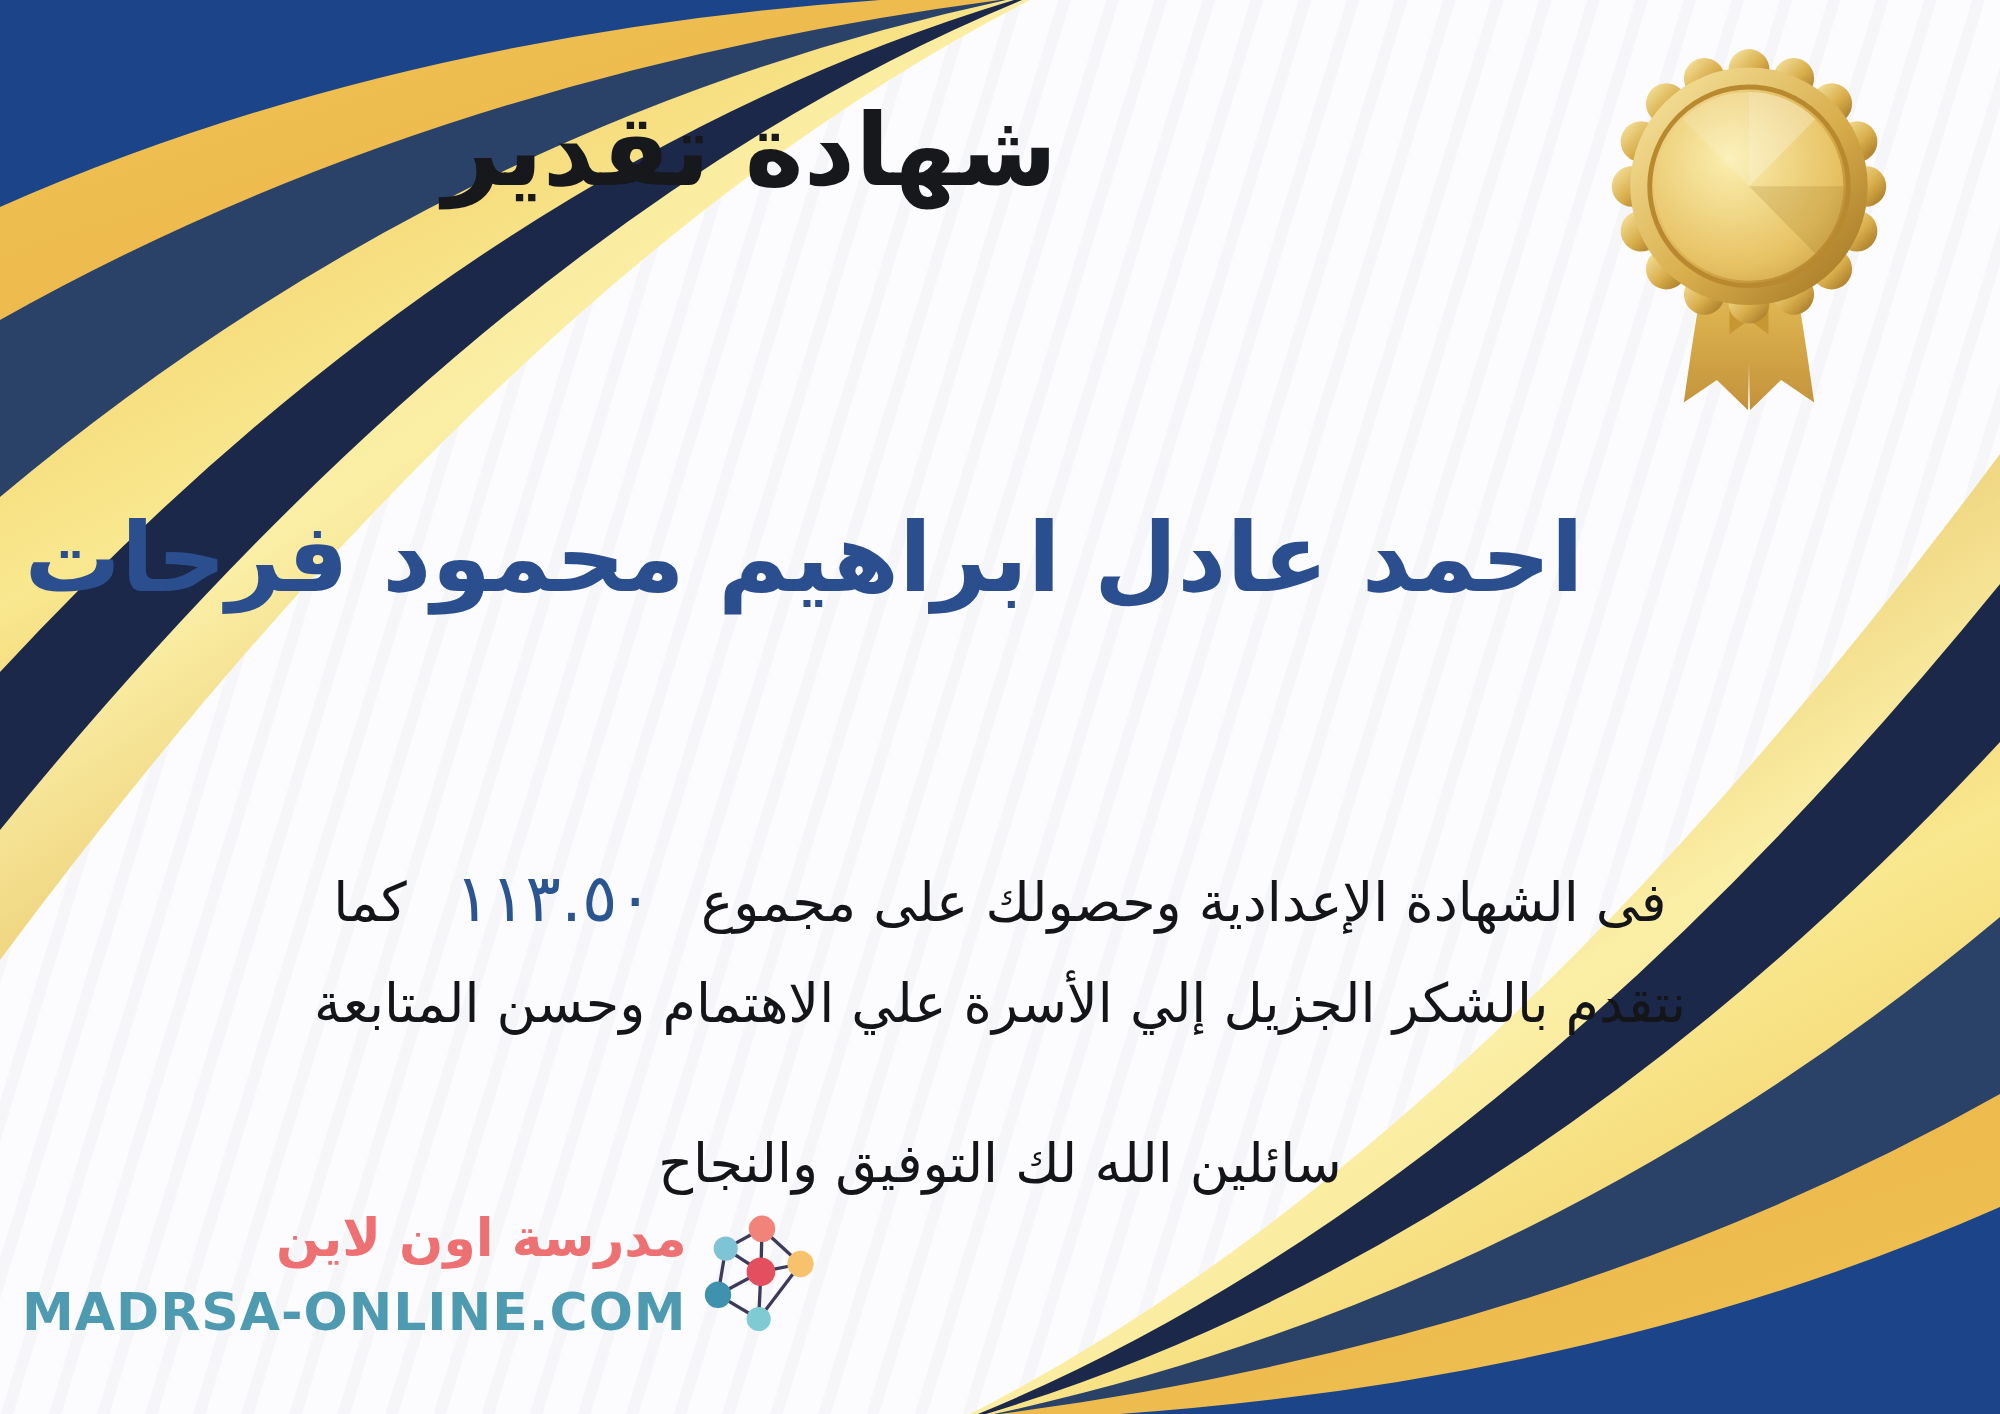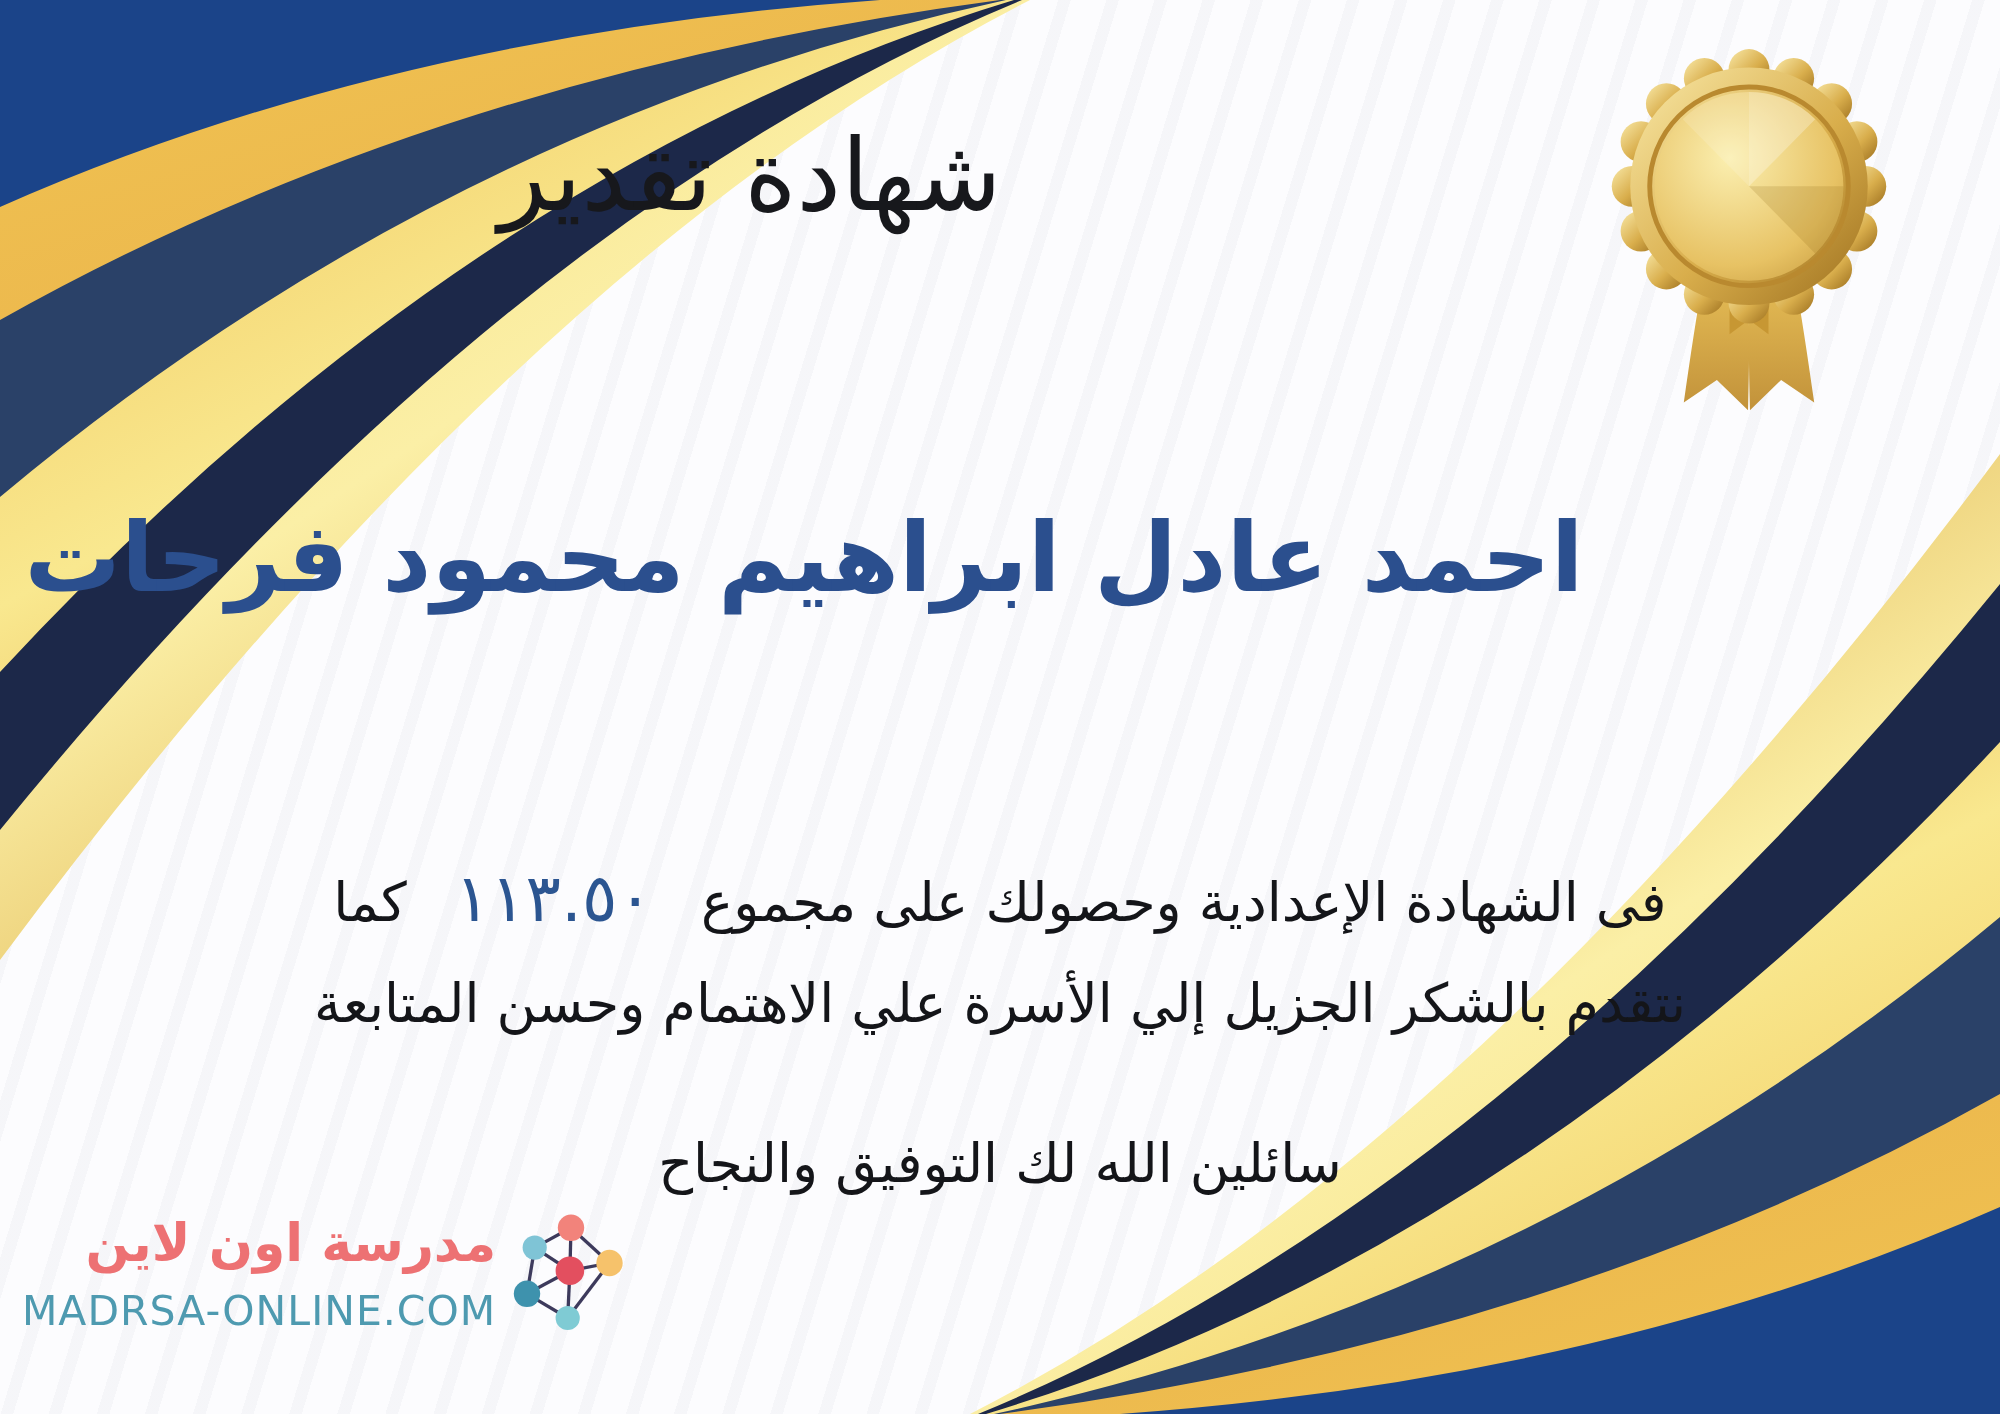--- a/index.html
+++ b/index.html
@@ -4,32 +4,32 @@
 <style>
   html,body{margin:0;padding:0;}
   body{width:2000px;height:1414px;overflow:hidden;font-family:"DejaVu Sans",sans-serif;}
   .page{position:relative;width:2000px;height:1414px;overflow:hidden;
         background:
           repeating-linear-gradient(107deg, rgba(188,192,204,0.10) 0 12px, rgba(255,255,255,0) 12px 46px),
           #FCFCFE;}
   .decor{position:absolute;inset:0;z-index:1;pointer-events:none;}
   .medal{position:absolute;left:1603px;top:40px;width:292px;height:390px;z-index:2;}
   .txt{position:absolute;z-index:3;white-space:nowrap;text-align:center;}
-  .title{left:0;top:117px;width:1500px;font-size:100px;font-weight:400;color:#17181C;}
+  .title{left:0;top:92px;width:1500px;font-size:100px;font-weight:700;color:#17181C;}
   .name{left:0;top:502px;width:1608px;font-size:96px;font-weight:700;color:#2B4F8E;}
   .bodyline{left:0;width:2000px;font-size:54px;font-weight:500;color:#141519;line-height:1.35;}
   .l1{top:742px;}
   .l2{top:854px;}
   .l3{top:968px;}
   .closing{top:1128px;}
   .score{font-size:66px;font-weight:400;color:#2B5591;margin:0 48px;}
   .logo{position:absolute;left:22px;top:1208px;z-index:3;display:flex;align-items:center;gap:14px;}
   .logo-text{display:flex;flex-direction:column;align-items:flex-end;}
   .logo-ar{font-size:52px;font-weight:700;color:#ED7173;white-space:nowrap;direction:rtl;}
-  .logo-en{font-size:41px;font-weight:400;color:#4E9AB0;letter-spacing:1px;white-space:nowrap;margin-top:14px;}
+  .logo-en{font-size:52px;font-weight:700;color:#4E9AB0;letter-spacing:1px;white-space:nowrap;margin-top:14px;}
 </style>
 </head>
 <body>
 
 <div class="page">
 
   <svg class="decor" viewBox="0 0 2000 1414" preserveAspectRatio="none" aria-hidden="true">
     <defs>
       <linearGradient id="g1" x1="0" y1="0" x2="0.7" y2="1">
         <stop offset="0" stop-color="#F5D96E"></stop>

